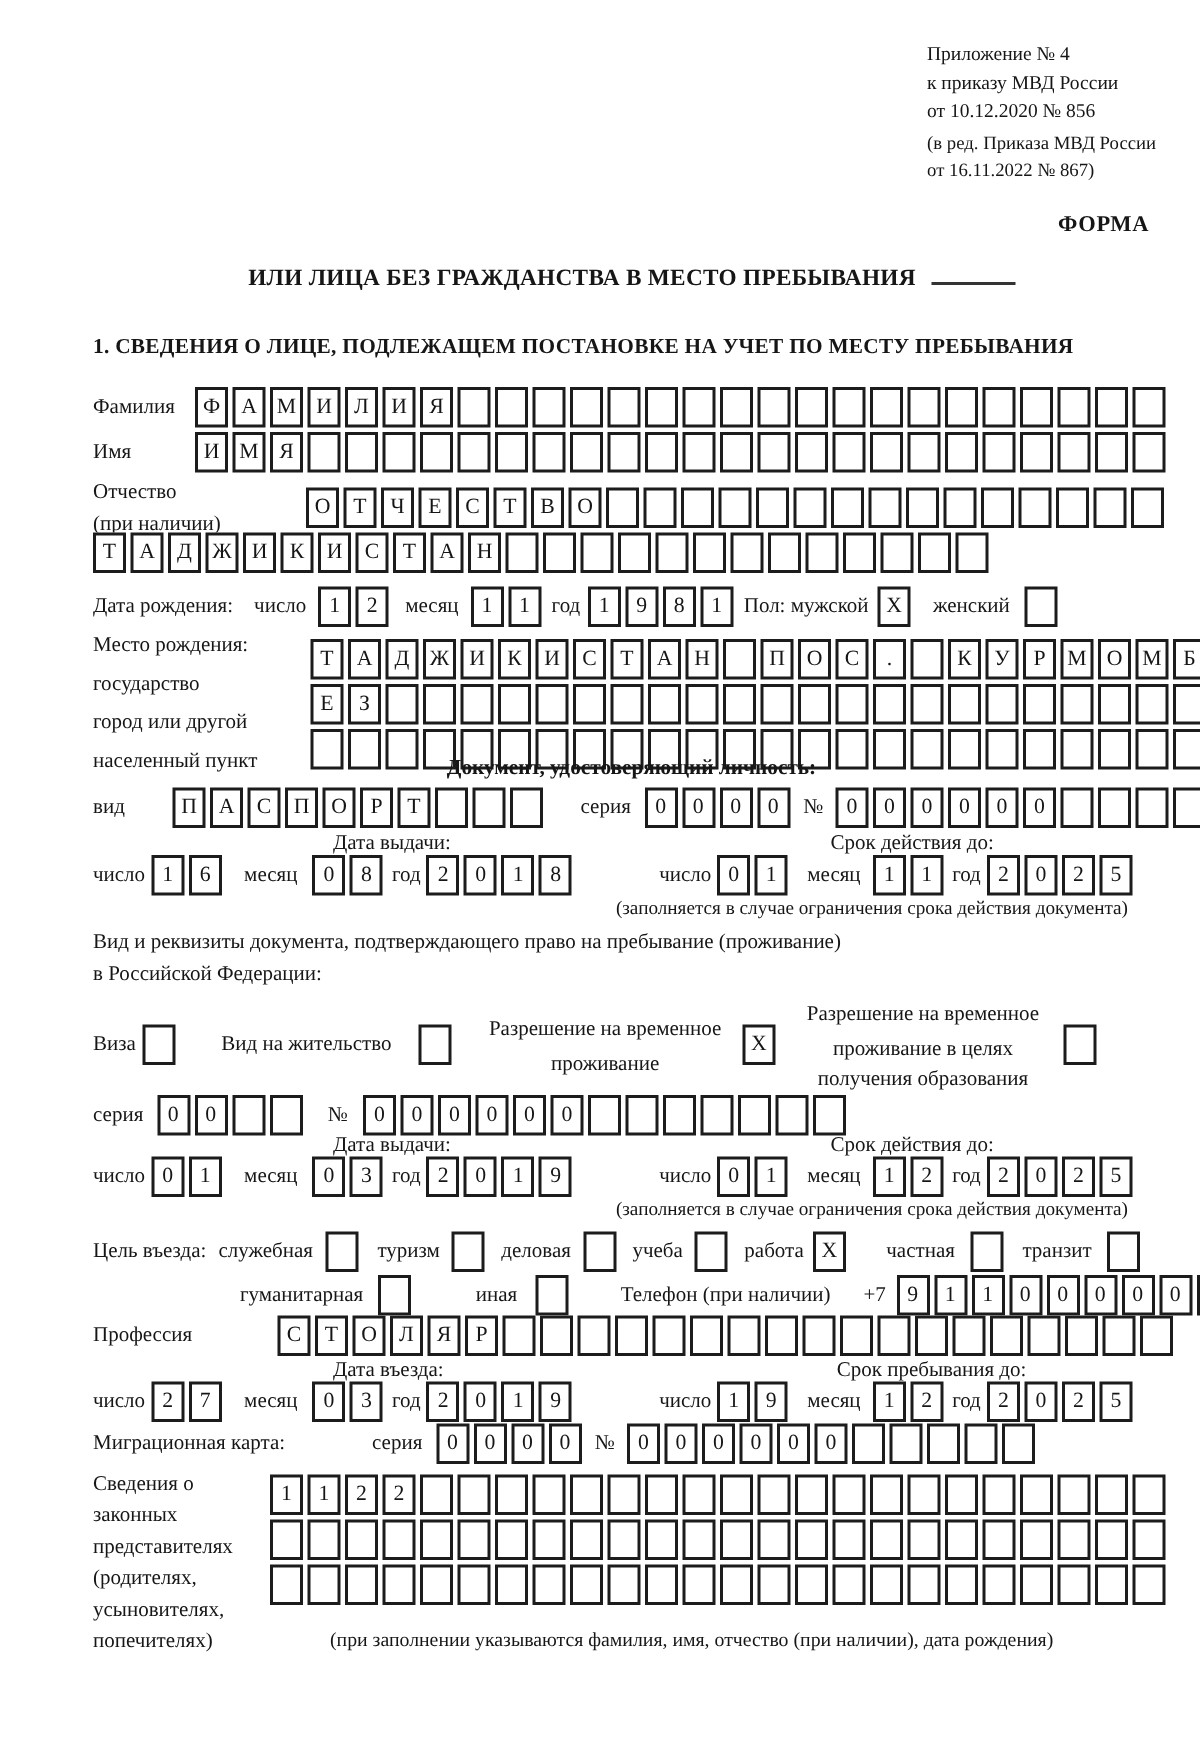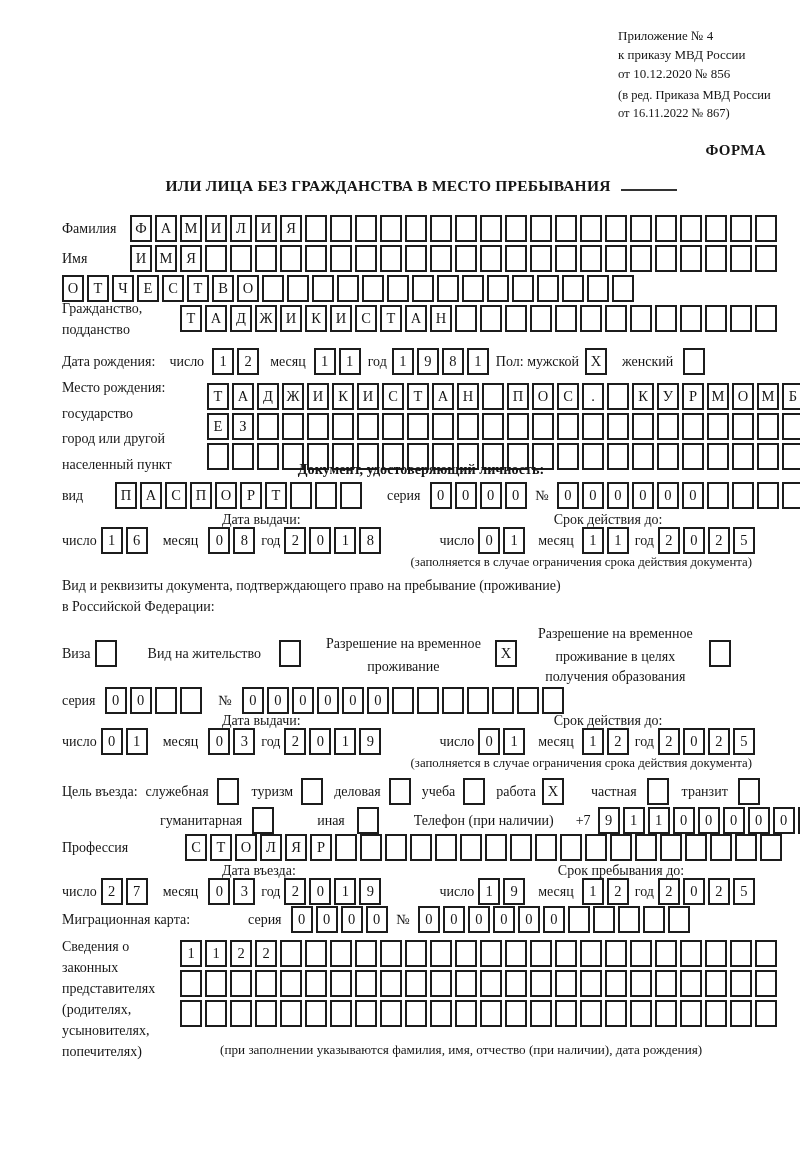--- a/index.html
+++ b/index.html
@@ -46,20 +46,21 @@
     <div>от 16.11.2022 № 867)</div>
   </div>
   <div class="forma">ФОРМА</div>
 
   <div class="title">
     <div>
       <span>ИЛИ ЛИЦА БЕЗ ГРАЖДАНСТВА В МЕСТО ПРЕБЫВАНИЯ</span><span class="uline"></span>
     </div>
   </div>
 
+  <div class="sec">1. СВЕДЕНИЯ О ЛИЦЕ, ПОДЛЕЖАЩЕМ ПОСТАНОВКЕ НА УЧЕТ ПО МЕСТУ ПРЕБЫВАНИЯ</div>
 
   <div class="row" style="margin-top:18px">
     <span class="lbl" style="width:68px">Фамилия</span>
     <span class="strip">
         <span class="bx">Ф</span>
         <span class="bx">А</span>
         <span class="bx">М</span>
         <span class="bx">И</span>
         <span class="bx">Л</span>
         <span class="bx">И</span>
@@ -112,20 +113,24 @@
         <span class="bx"></span>
         <span class="bx"></span>
         <span class="bx"></span>
         <span class="bx"></span>
         <span class="bx"></span>
         <span class="bx"></span>
       </span>
   </div>
 
   <div class="row" style="margin-top:3px">
+    <span class="lbl2" style="width:142px">
+      <span style="display:block;line-height:22px">Отчество</span>
+      <span style="display:block;line-height:19px">(при наличии)</span>
+    </span>
     <span class="strip">
         <span class="bx">О</span>
         <span class="bx">Т</span>
         <span class="bx">Ч</span>
         <span class="bx">Е</span>
         <span class="bx">С</span>
         <span class="bx">Т</span>
         <span class="bx">В</span>
         <span class="bx">О</span>
         <span class="bx"></span>
@@ -140,24 +145,20 @@
         <span class="bx"></span>
         <span class="bx"></span>
         <span class="bx"></span>
         <span class="bx"></span>
         <span class="bx"></span>
         <span class="bx"></span>
       </span>
   </div>
 
   <div class="row" style="margin-top:-4px">
-    <span class="lbl2" style="width:118px">
-      <span style="display:block;line-height:22px">Гражданство,</span>
-      <span style="display:block;line-height:19px">подданство</span>
-    </span>
     <span class="strip">
         <span class="bx">Т</span>
         <span class="bx">А</span>
         <span class="bx">Д</span>
         <span class="bx">Ж</span>
         <span class="bx">И</span>
         <span class="bx">К</span>
         <span class="bx">И</span>
         <span class="bx">С</span>
         <span class="bx">Т</span>

